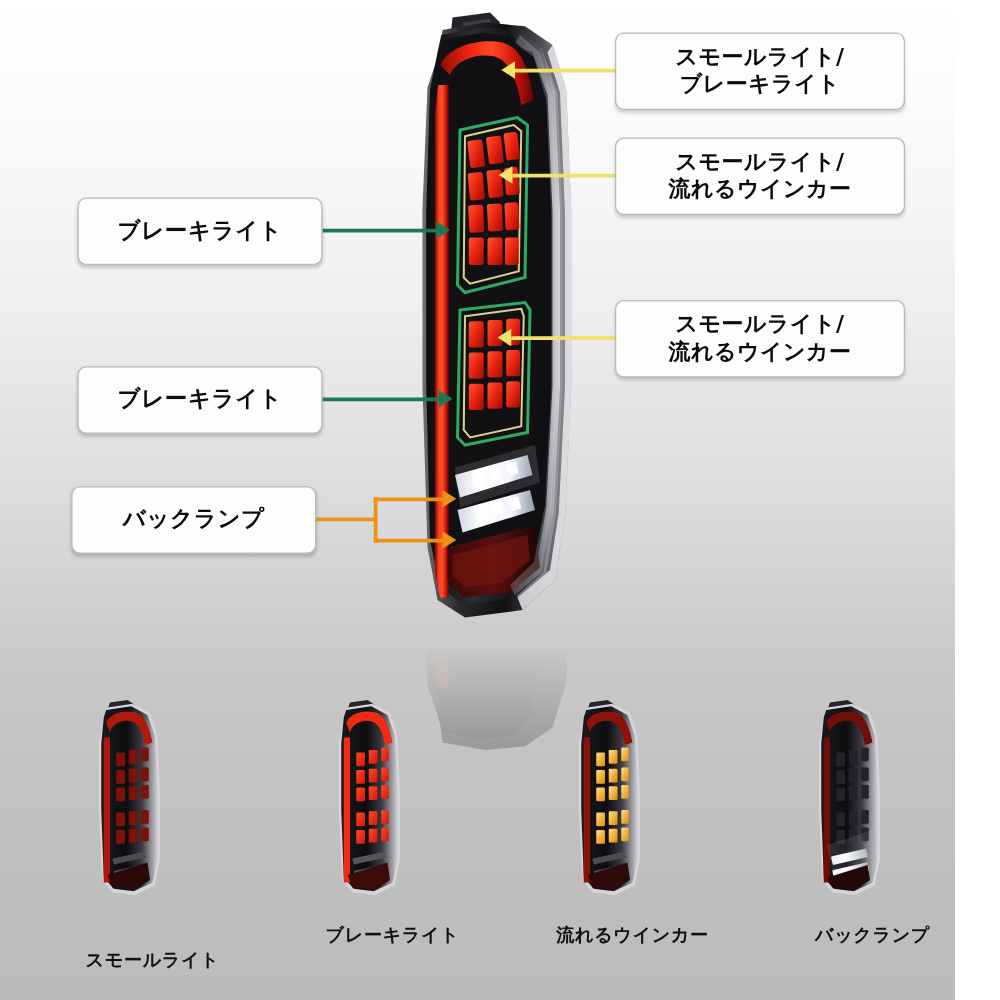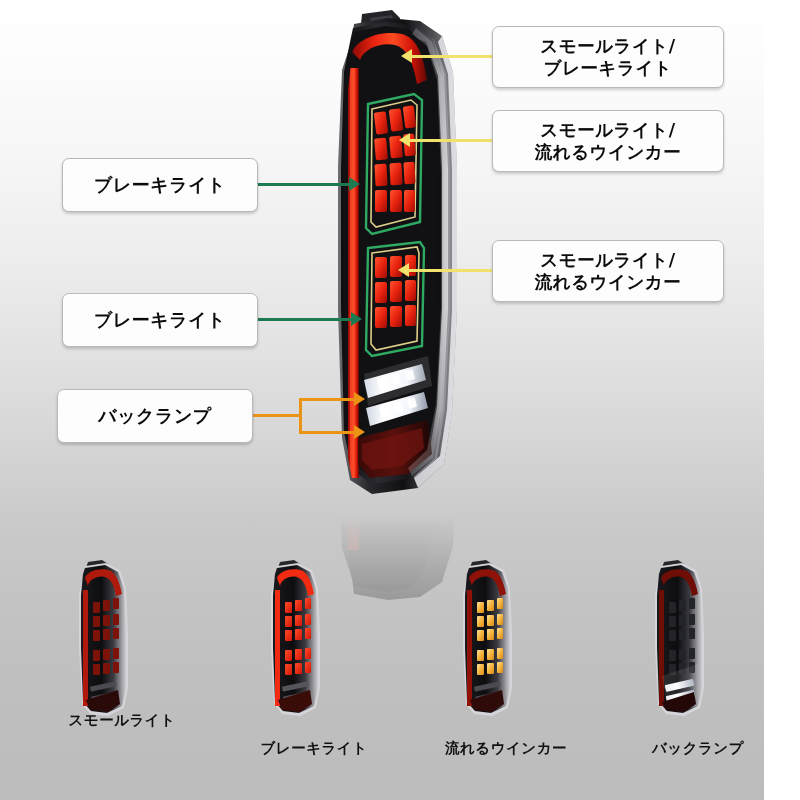--- a/index.html
+++ b/index.html
@@ -438,18 +438,18 @@
           <rect x="41" y="105" width="7" height="11" rx="1"></rect>
           <rect x="51" y="104" width="6" height="11" rx="1"></rect>
       </g>
       <rect x="27" y="124" width="29" height="7" rx="1" fill="url(#t4w)" transform="rotate(-13 41 127)"></rect>
       <rect x="28" y="135" width="29" height="7" rx="1" fill="url(#t4w)" transform="rotate(-13 42 138)"></rect>
       <path d="M24 118 L60 106 L62 148 L30 152 Z" fill="#ffffff" opacity="0.10"></path>
       <path d="M24 144 L56 134 L58 146 L46 154 L28 152 Z" fill="#240808"></path>
     </svg>
   </div>
 
-  <div class="thumb-cap" style="left:27px;top:711px;text-align:center;">スモールライト</div>
+  <div class="thumb-cap" style="left:27px;top:759px;text-align:center;">スモールライト</div>
   <div class="thumb-cap" style="left:219px;top:739px;">ブレーキライト</div>
   <div class="thumb-cap" style="left:411px;top:739px;">流れるウインカー</div>
   <div class="thumb-cap" style="left:603px;top:739px;">バックランプ</div>
 
 </div>
 
 </body></html>

